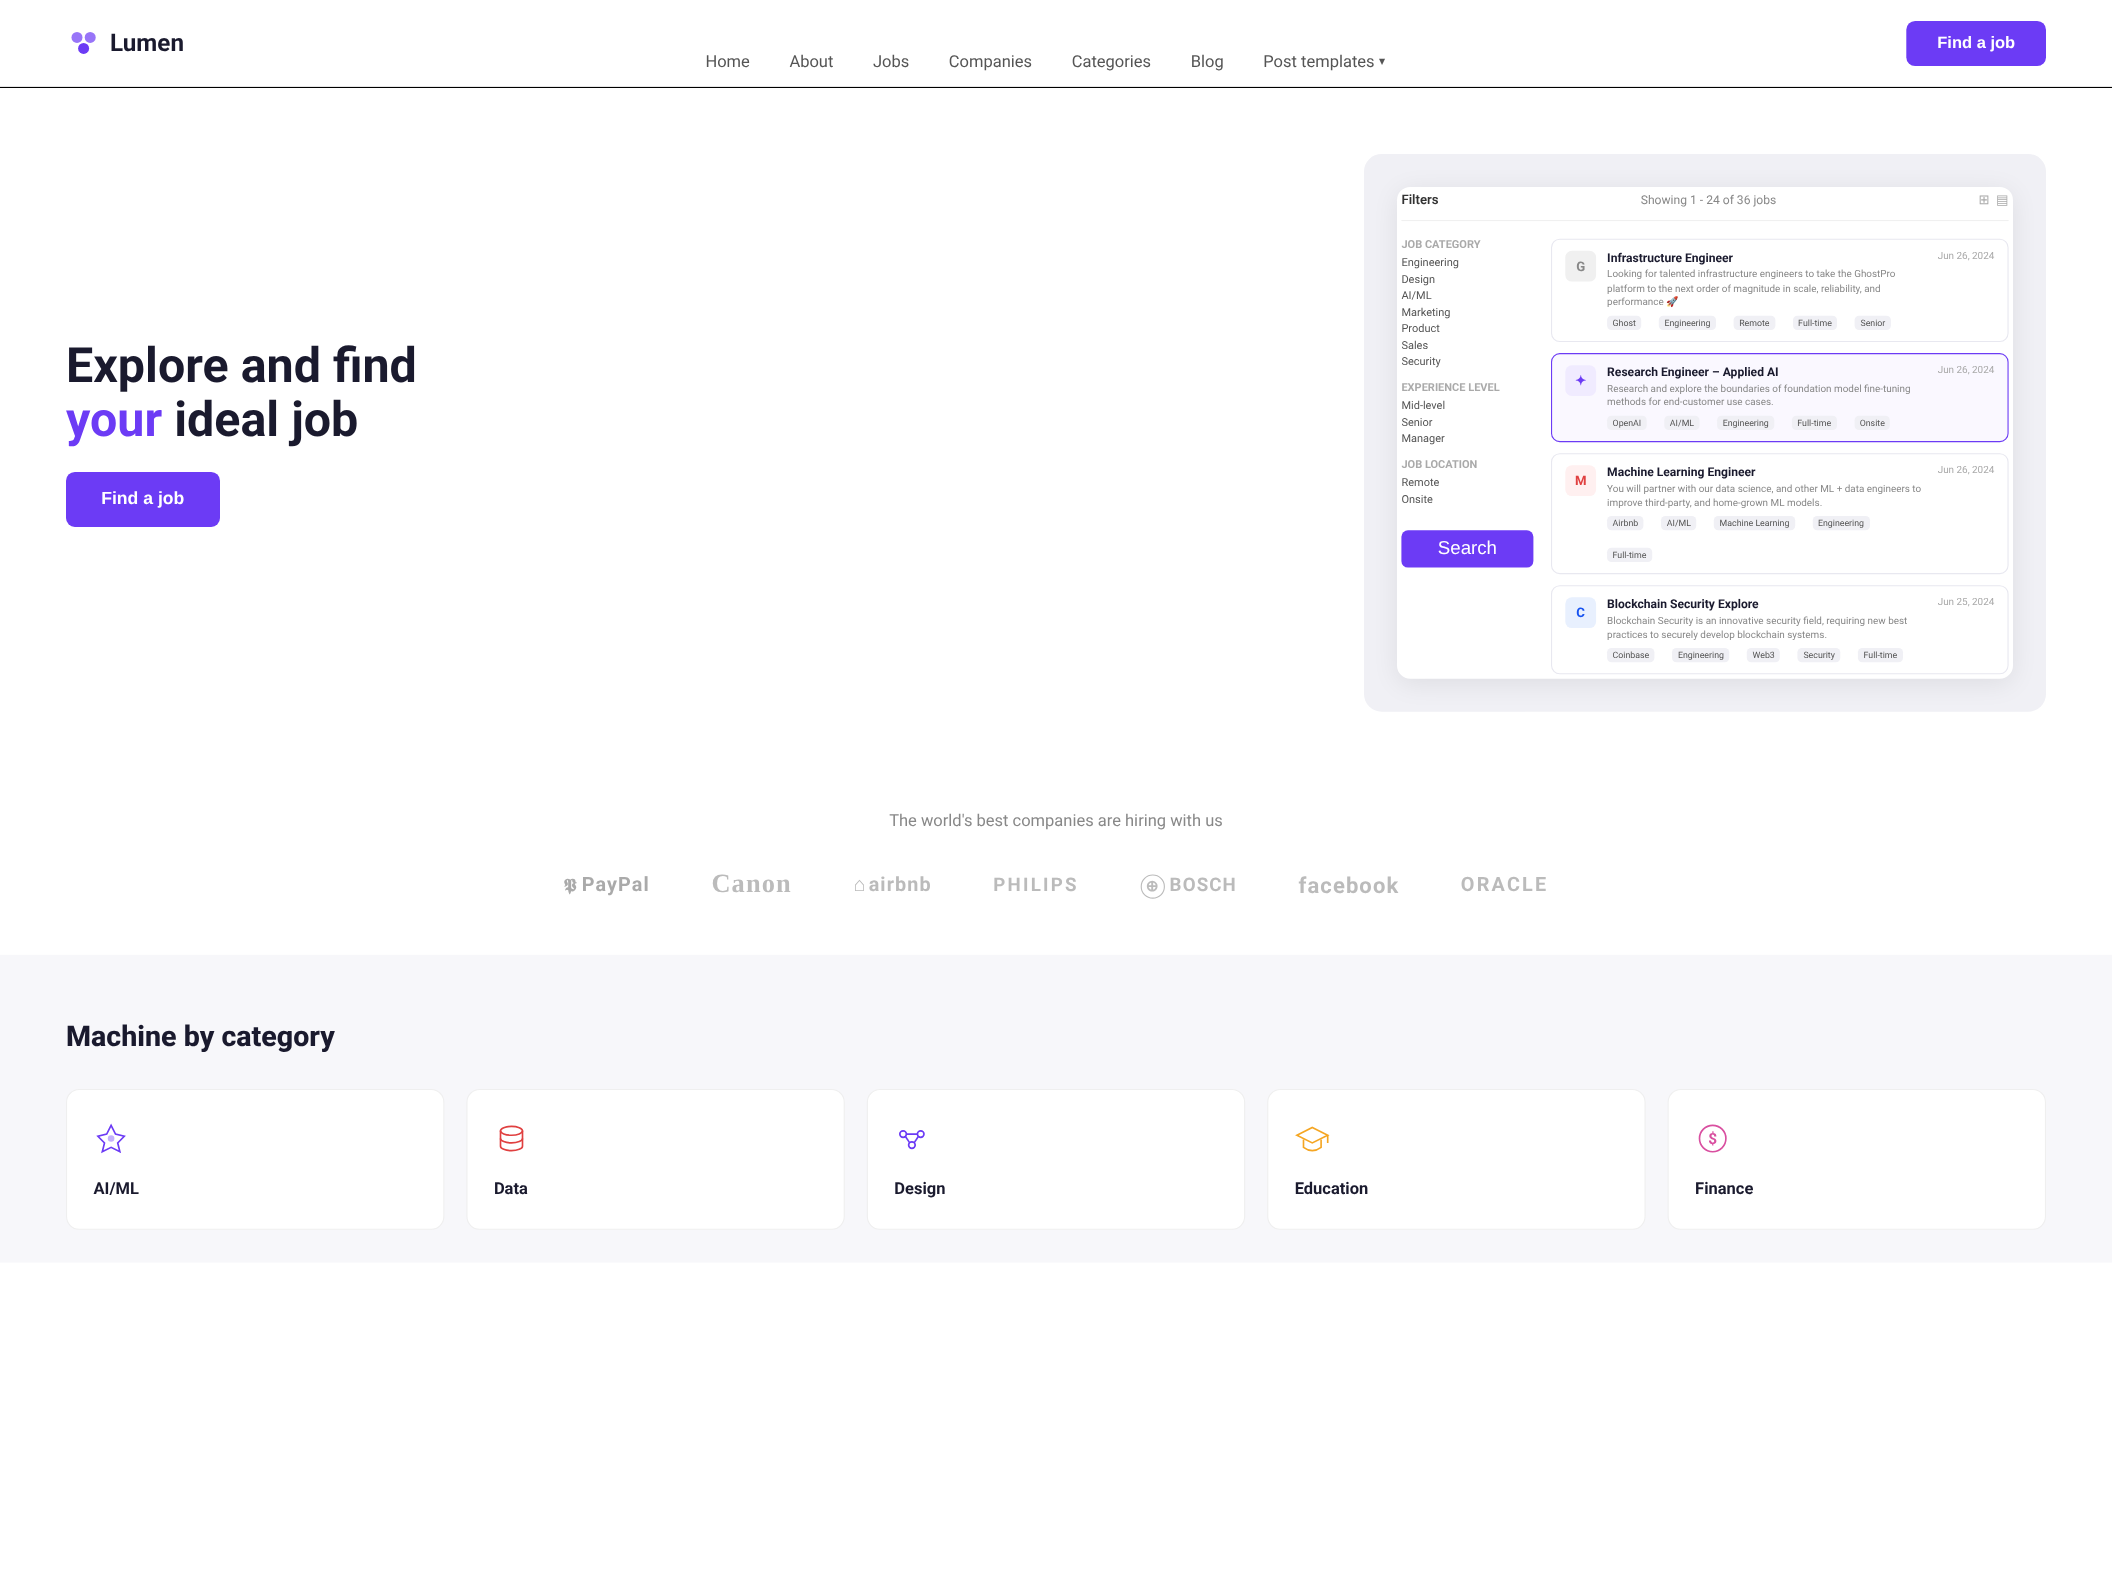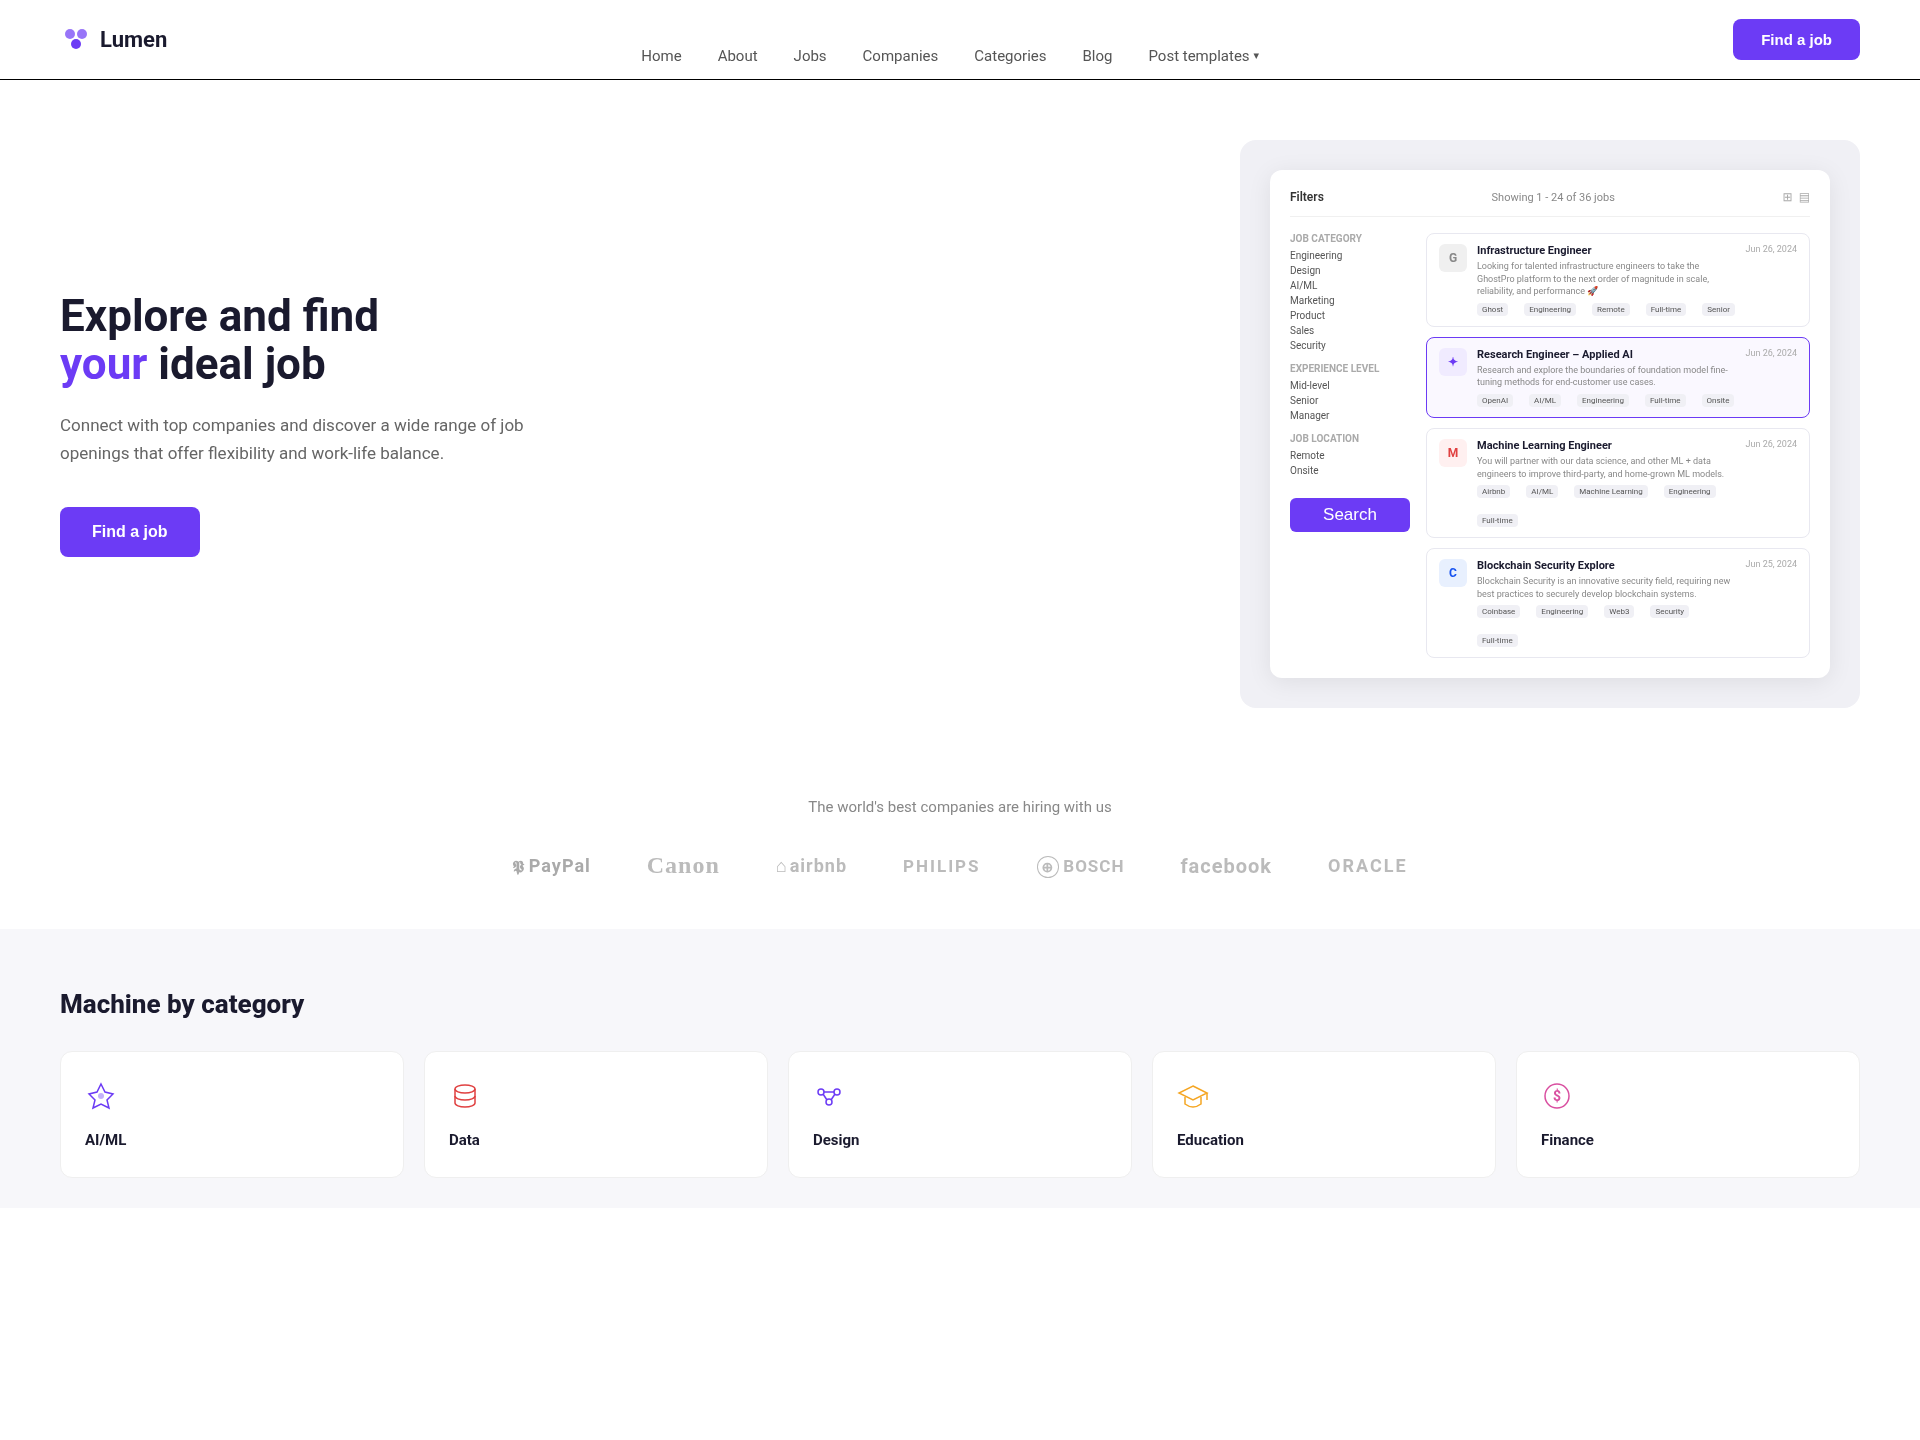--- a/index.html
+++ b/index.html
@@ -39,21 +39,21 @@
       padding: 16px 32px; font-size: 16px; font-weight: 600; cursor: pointer;
     }
 
     
     .hero-right {
       flex: 1; max-width: 620px; background: #f0f0f5; border-radius: 16px;
       padding: 30px; min-height: 460px; display: flex; align-items: center; justify-content: center;
     }
     .mock-card {
       background: #fff; border-radius: 12px; box-shadow: 0 4px 24px rgba(0,0,0,0.08);
-      width: 100%; padding: 20px; min-height: 400px;
+      width: 100%; padding: 4px; min-height: 400px;
     }
     .mock-header {
       display: flex; justify-content: space-between; align-items: center;
       margin-bottom: 16px; padding-bottom: 12px; border-bottom: 1px solid #f0f0f0;
     }
     .mock-filters-label { font-size: 12px; font-weight: 600; color: #333; }
     .mock-showing { font-size: 11px; color: #888; }
     .mock-body { display: flex; gap: 16px; }
     .mock-sidebar { width: 120px; flex-shrink: 0; }
     .mock-sidebar-section { margin-bottom: 12px; }
@@ -145,21 +145,20 @@
   <button class="navbar-cta">Find a job</button>
 </nav>
 
 <section class="hero">
   <div class="hero-left">
     <h1 class="hero-title">
       <span>Explore and find</span><br>
       <span class="highlight">your</span>
       <span> </span><span>ideal job</span>
     </h1>
-    <p class="hero-subtitle">Connect with top companies and discover a wide range of job openings that offer flexibility and work-life balance.</p>
     <button class="hero-btn">Find a job</button>
   </div>
   <div class="hero-right">
     <div class="mock-card">
       <div class="mock-header">
         <span class="mock-filters-label">Filters</span>
         <span class="mock-showing">Showing 1 - 24 of 36 jobs</span>
         <div style="display:flex;gap:6px;">
           <span style="font-size:12px;color:#aaa;">⊞</span>
           <span style="font-size:12px;color:#aaa;">▤</span>

